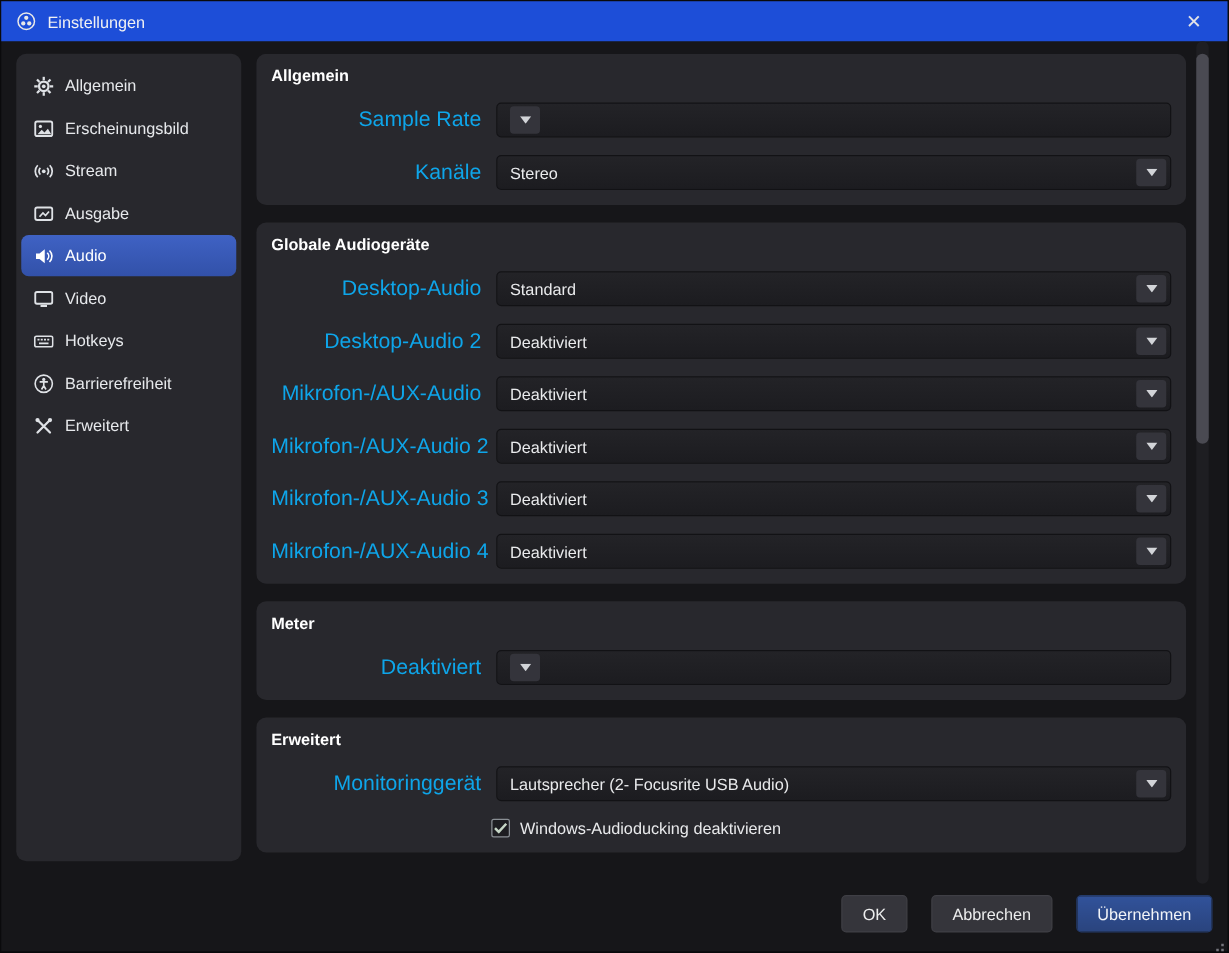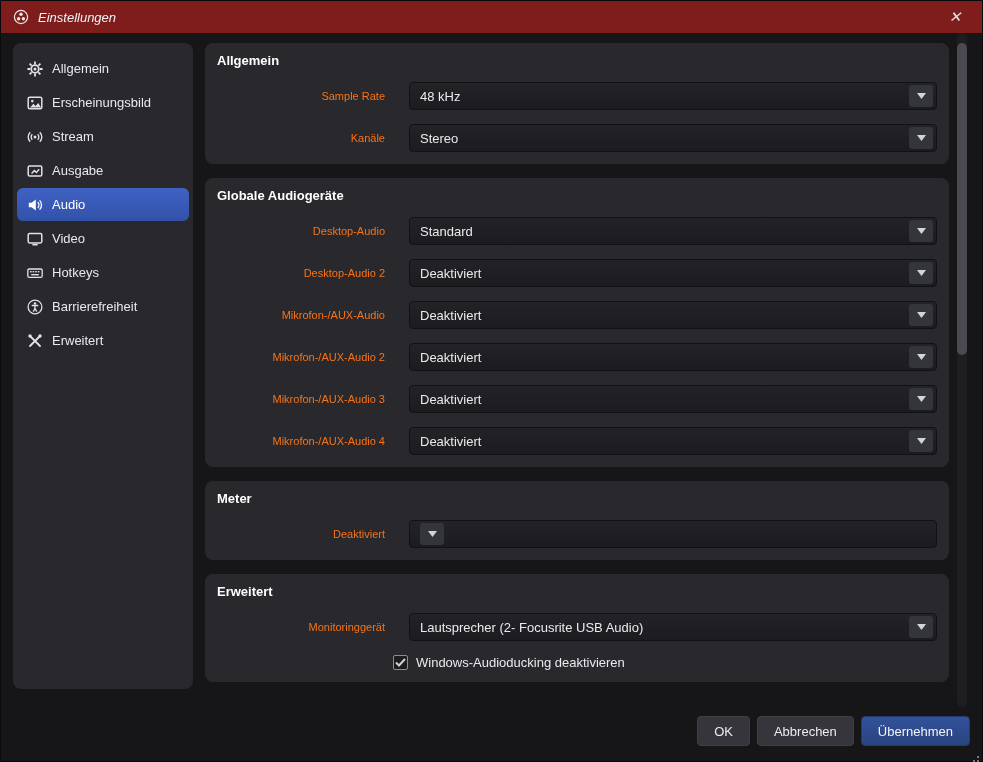--- a/index.html
+++ b/index.html
@@ -4,50 +4,50 @@
 <style>
   * { margin:0; padding:0; box-sizing:border-box; }
   html,body { width:983px; height:762px; overflow:hidden; background:#000; }
   body { font-family:"Liberation Sans", sans-serif; }
   .window {
     position:relative; width:983px; height:762px;
     background:#161619; color:#e9eaec; display:flex; flex-direction:column;
     border:1px solid #0a0a0c;
   }
   
-  .titlebar { height:32px; flex:0 0 32px; display:flex; align-items:center; gap:9px; padding:0 12px; background:#7f1d1d;font-style:italic; }
+  .titlebar { height:32px; flex:0 0 32px; display:flex; align-items:center; gap:9px; padding:0 12px; background:#1d4ed8; }
   .titlebar .app-title { font-size:13px; color:#f1f1f3; }
   .titlebar .close-btn { margin-left:auto; width:30px; height:100%; display:flex; align-items:center; justify-content:center; font-size:15px; color:#e3e3e6; cursor:default; }
   .icon16 { width:16px; height:16px; display:inline-flex; align-items:center; justify-content:center; color:#dfe2e6; }
   .icon16 svg { width:16px; height:16px; display:block; }
   
   .bodyarea { flex:1 1 auto; display:flex; gap:12px; padding:10px 33px 16px 12px; overflow:hidden; position:relative; }
   
   .sidebar { flex:0 0 180px; width:180px; background:#28282d; border-radius:8px; padding:8px 4px; overflow:hidden; }
   .side-item { height:33px; display:flex; align-items:center; gap:9px; padding:0 10px; border-radius:6px; font-size:13px; color:#e7e9ec; margin:1px 0; }
   .side-item.selected { background:linear-gradient(var(--sel1), var(--sel2)); color:#ffffff; }
   .side-item.selected .icon16 { color:#ffffff; }
   
   .content { flex:1 1 auto; overflow:hidden; }
   .card { background:#28282d; border-radius:8px; padding:10px 12px 12px 12px; margin-bottom:14px; }
   .card-title { font-size:13px; font-weight:bold; color:#ffffff; }
   .form-row { display:flex; align-items:center; margin-top:14px; }
   .form-row:first-of-type { margin-top:11px; }
-  .form-label { width:168px; flex:0 0 168px; text-align:right; margin-right:24px; font-size:11px; color:#f97316; white-space:nowrap; }
+  .form-label { width:168px; flex:0 0 168px; text-align:right; margin-right:12px; font-size:17px; color:#0ea5e9; white-space:nowrap; }
   .combo { flex:1 1 auto; height:28px; background:linear-gradient(#232327,#1c1c20); border:1px solid #121215; border-radius:4px; display:flex; align-items:center; padding:0 2px 0 10px; }
   .combo-value { flex:1 1 auto; font-size:13px; color:#e9eaec; white-space:nowrap; overflow:hidden; }
   .combo-btn { flex:0 0 24px; width:24px; height:22px; margin-right:1px; border-radius:3px; background:#34343b; display:flex; align-items:center; justify-content:center; }
   .checkbox-row { display:flex; align-items:flex-end; margin-top:14px; margin-left:176px; gap:8px; }
   .checkbox-box { width:15px; height:15px; border:1px solid #8a8f95; border-radius:2px; background:#1d1d21; display:flex; align-items:center; justify-content:center; }
   .checkbox-label { font-size:13px; color:#e9eaec; }
   
   .scroll-track { position:absolute; top:32px; right:15px; width:10px; height:674px; background:#1e1e22; border-radius:5px; }
   .scroll-thumb { position:absolute; top:10px; left:0; width:10px; height:312px; background:#4a4a52; border-radius:5px; }
   
-  .footer { flex:0 0 56px; height:56px; display:flex; justify-content:flex-end; align-items:flex-start; gap:7px; padding:11px 12px 0 0; }
+  .footer { flex:0 0 56px; height:56px; display:flex; justify-content:flex-end; align-items:flex-start; gap:19px; padding:11px 12px 0 0; }
   .btn { height:30px; padding:0 16px; min-width:48px; font-family:"Liberation Sans",sans-serif; font-size:13px; color:#eceded; background:#35353b; border:1px solid #3f3f45; border-radius:4px; }
   .btn.primary { background:linear-gradient(var(--apply1), var(--apply2)); border-color:#243b6b; color:#f2f4f8; }
   .resize-grip { position:absolute; right:2px; bottom:2px; width:10px; height:10px; }
 </style>
 </head>
 <body>
 
 <div class="window" style="--sel1: #3f62c4; --sel2: #3251a9; --apply1: #31529a; --apply2: #2a447e;">
 
   <div class="titlebar">
@@ -162,21 +162,20 @@
           </span>
           <span>Erweitert</span>
         </div>
       </nav>
     <div class="content">
         <section class="card">
           <div class="card-title">Allgemein</div>
           <div class="form-row">
             <label class="form-label">Sample Rate</label>
             <div class="combo">
-              <span class="combo-value">48 kHz</span>
               <span class="combo-btn">
                 <svg width="9" height="6" viewBox="0 0 9 6">
                   <path d="M0 0h9L4.5 6z" fill="#d2d4d8"></path>
                 </svg>
               </span>
             </div>
           </div>
           <div class="form-row">
             <label class="form-label">Kanäle</label>
             <div class="combo">

